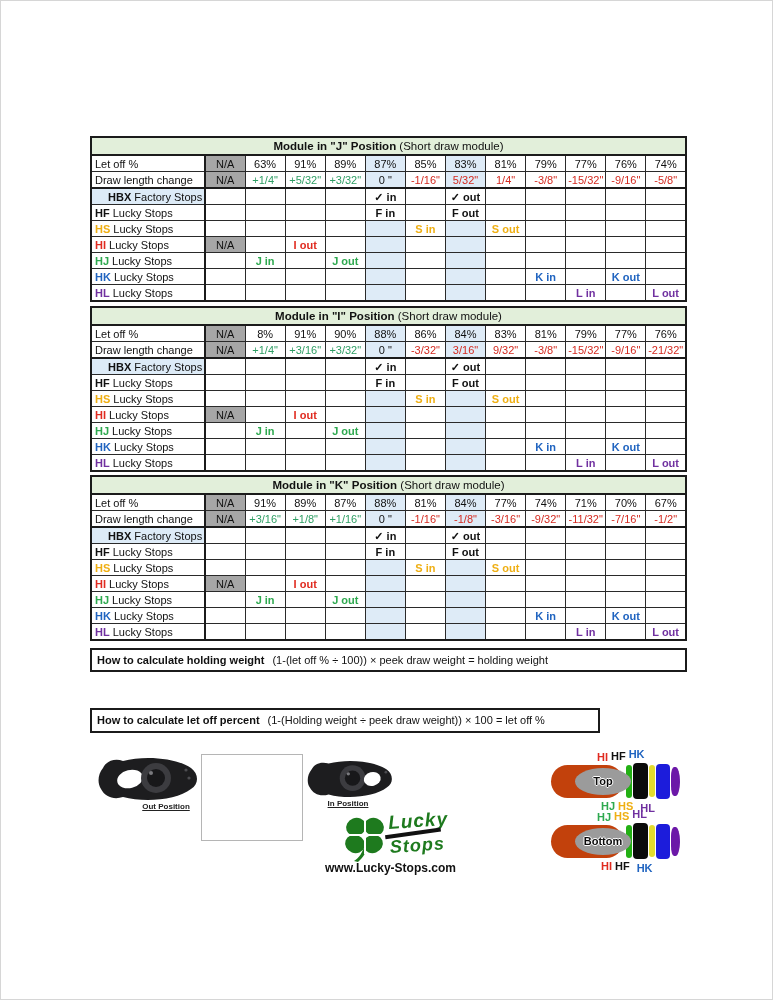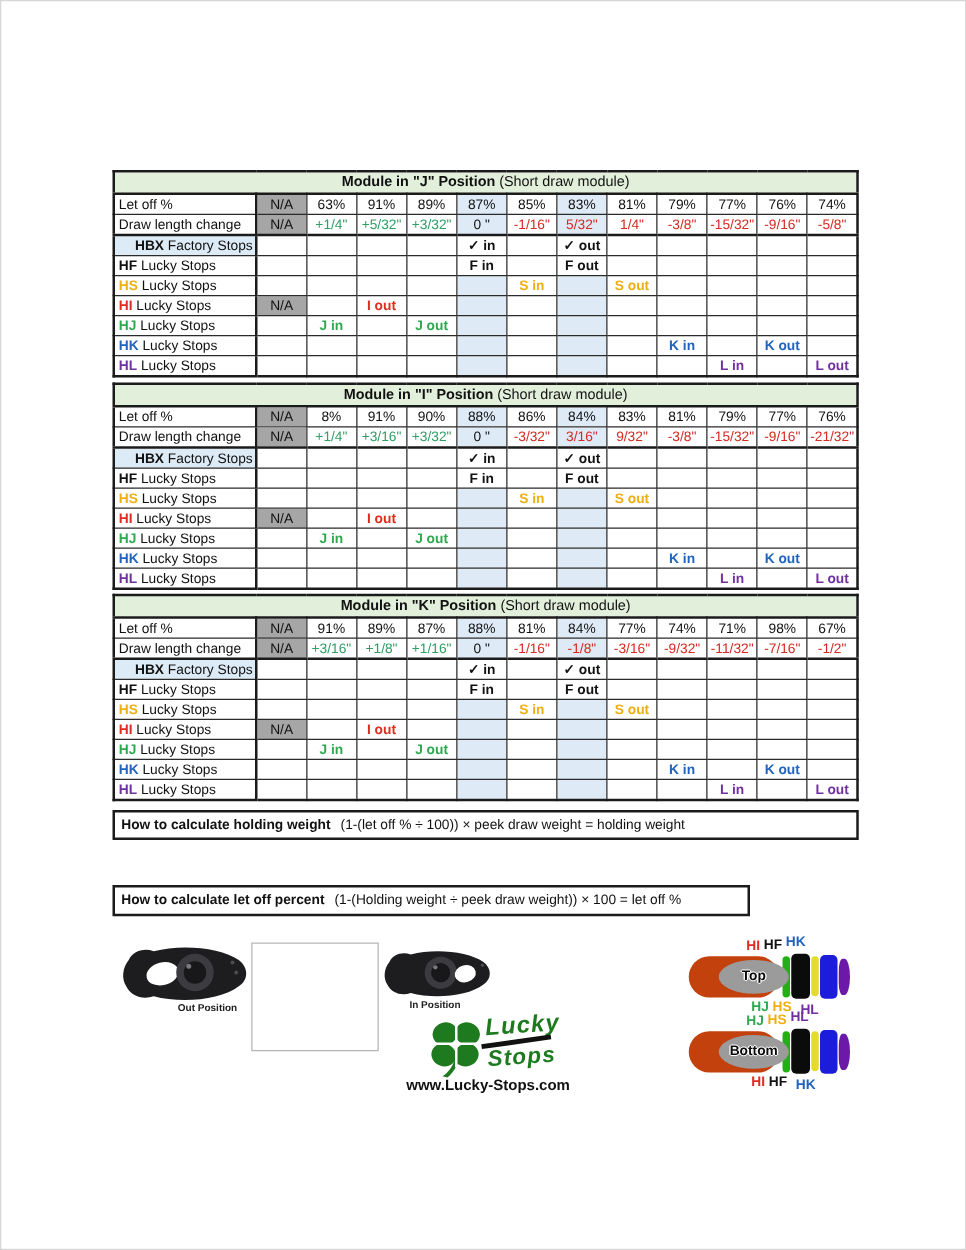--- a/index.html
+++ b/index.html
@@ -37,21 +37,21 @@
   }
   .formula-box .fline { white-space:nowrap; }
   .formula-box .fsep { margin-left:8px; }
   #formula-box-0 { top:648px; width:583px; }
   #formula-box-0 .fline1 { margin-bottom:0; }
   #formula-box-1 { top:708px; width:496px; }
   #formula-box-1 .fline1 { margin-bottom:1px; }
 
   
   .abs { position:absolute; }
-  .pos-label { font-size:8px; font-weight:bold; text-align:center; line-height:9px; color:#222; }
+  .pos-label { font-size:8px; font-weight:bold; text-align:center; line-height:9px; color:#222;text-decoration:underline; }
   .white-box { left:201px; top:754px; width:100px; height:85px; border:1px solid #b5b5b5; background:#fff; }
 
   .logo-wrap { left:341px; top:812px; width:120px; height:50px; }
   .logo-text { position:absolute; left:48px; top:0; transform:rotate(-4deg); color:#1E7A1E; font-weight:bold; font-style:italic; }
   .logo-lucky { font-size:19px; letter-spacing:1px; display:block; line-height:18px; }
   .logo-swoosh { width:56px; height:4px; background:#111; transform:rotate(-4deg); margin:1px 0 2px -4px; }
   .logo-stops { font-size:18px; letter-spacing:1px; display:block; line-height:17px; }
   .website { left:323px; top:861px; width:135px; text-align:center; font-weight:bold; font-size:12px; color:#111; }
 
   
@@ -426,21 +426,21 @@
         <td class="na ">N/A</td>
         <td>91%</td>
         <td>89%</td>
         <td>87%</td>
         <td class="shade">88%</td>
         <td>81%</td>
         <td class="shade">84%</td>
         <td>77%</td>
         <td>74%</td>
         <td>71%</td>
-        <td>98%</td>
+        <td>70%</td>
         <td>67%</td>
       </tr>
       <tr class="draw-row">
         <td class="label-col">Draw length change</td>
         <td class="na " style="color: rgb(17, 17, 17);">N/A</td>
         <td style="color: rgb(46, 158, 100);">+3/16"</td>
         <td style="color: rgb(46, 158, 100);">+1/8"</td>
         <td style="color: rgb(46, 158, 100);">+1/16"</td>
         <td class="shade" style="color: rgb(17, 17, 17);">0 "</td>
         <td style="color: rgb(212, 42, 32);">-1/16"</td>

